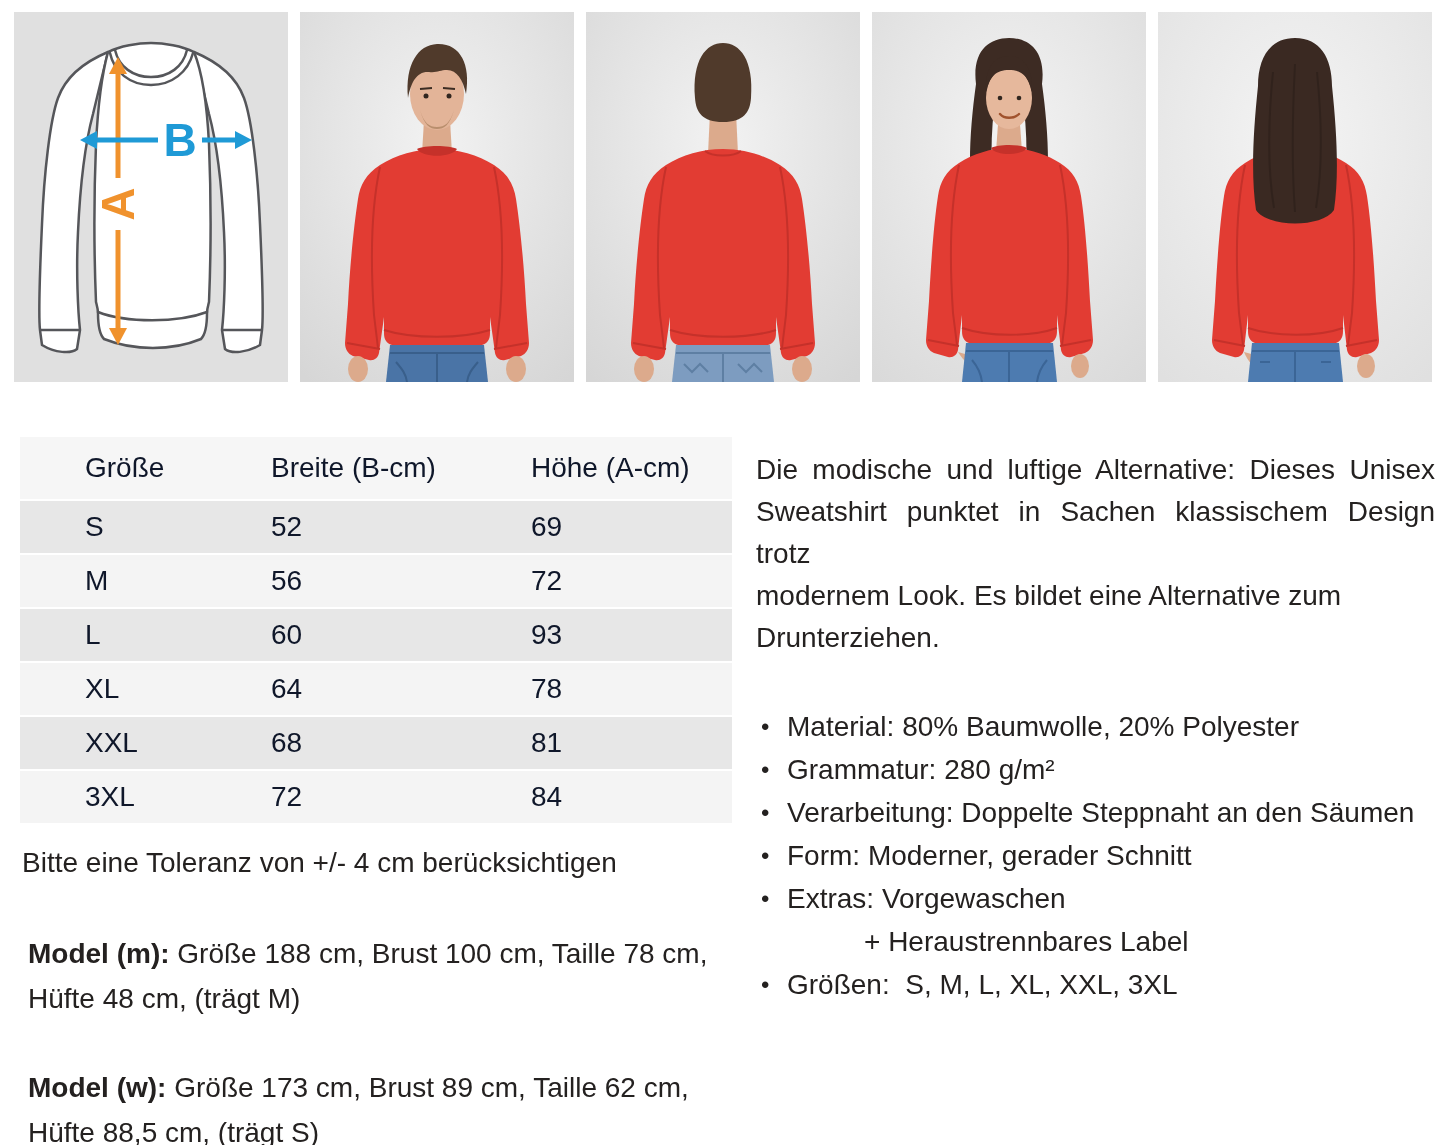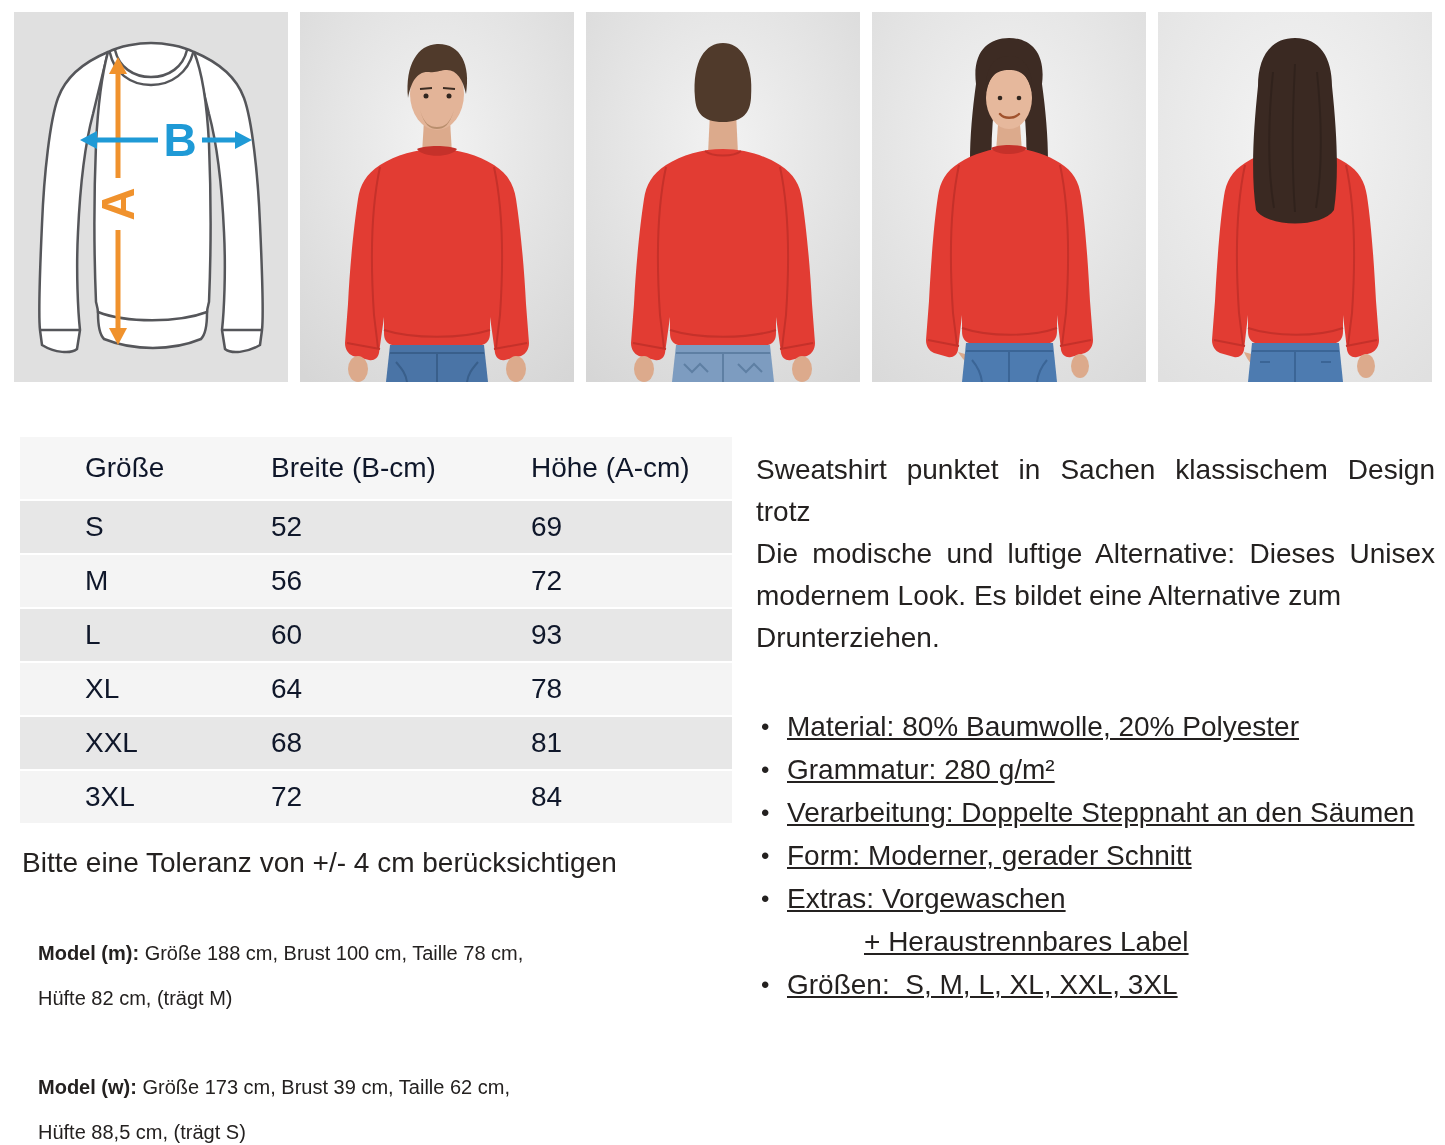--- a/index.html
+++ b/index.html
@@ -21,28 +21,28 @@
   
   table.size{border-collapse:collapse;width:712px;font-size:28px;color:#0f172a;table-layout:fixed;}
   table.size col.c1{width:250px;} table.size col.c2{width:260px;}
   table.size th{background:#f6f6f6;height:60px;font-weight:400;text-align:left;border-bottom:2px solid #fff;}
   table.size td{height:50px;border-bottom:2px solid #fff;}
   table.size th:first-child,table.size td:first-child{padding-left:65px;}
   tr.shade-dark td{background:#e7e7e7;}
   tr.shade-light td{background:#f4f4f4;}
 
   .tolerance{font-size:28px;margin:22px 0 0 2px;}
-  .model-block{font-size:20px;line-height:45px;margin:52px 0 0 18px;}
+  .model-block{font-size:28px;line-height:45px;margin:52px 0 0 8px;}
   .model-block + .model-block{margin-top:44px;}
   .model-block b{font-weight:700;}
 
   
   .desc-line{font-size:28px;line-height:42px;}
   .desc-line.just{text-align:justify;text-align-last:justify;}
-  .features{list-style:none;margin:46px 0 9px 0;padding:0;text-decoration:underline;}
+  .features{list-style:none;margin:46px 0 9px 0;padding:0;}
   .feat{font-size:28px;line-height:43px;position:relative;padding-left:31px;white-space:pre-wrap;}
   .feat.bullet::before{content:"\2022";position:absolute;left:5px;top:0;font-size:24px;}
   .feat.cont{padding-left:108px;}
 </style>
 </head>
 <body>
 
 <div class="page">
 
   <div class="gallery">
@@ -281,29 +281,29 @@
             <tr class="shade-light">
               <td>3XL</td>
               <td>72</td>
               <td>84</td>
             </tr>
           </tbody>
       </table>
 
       <p class="tolerance">Bitte eine Toleranz von +/- 4 cm berücksichtigen</p>
 
-      <p class="model-block"><b>Model (m):</b><span> Größe 188 cm, Brust 100 cm, Taille 78 cm,</span><br><span>Hüfte 82 cm, (trägt M)</span></p>
-
-      <p class="model-block"><b>Model (w):</b><span> Größe 173 cm, Brust 39 cm, Taille 62 cm,</span><br><span>Hüfte 88,5 cm, (trägt S)</span></p>
+      <p class="model-block"><b>Model (m):</b><span> Größe 188 cm, Brust 100 cm, Taille 78 cm,</span><br><span>Hüfte 48 cm, (trägt M)</span></p>
+
+      <p class="model-block"><b>Model (w):</b><span> Größe 173 cm, Brust 89 cm, Taille 62 cm,</span><br><span>Hüfte 88,5 cm, (trägt S)</span></p>
     </div>
 
     <div class="right-col">
       <div>
+          <div class="desc-line just">Die modische und luftige Alternative: Dieses Unisex</div>
           <div class="desc-line just">Sweatshirt punktet in Sachen klassischem Design trotz</div>
-          <div class="desc-line just">Die modische und luftige Alternative: Dieses Unisex</div>
           <div class="desc-line">modernem Look. Es bildet eine Alternative zum</div>
           <div class="desc-line">Drunterziehen.</div>
         </div>
       <ul class="features">
           <li class="feat bullet">Material: 80% Baumwolle, 20% Polyester</li>
           <li class="feat bullet">Grammatur: 280 g/m²</li>
           <li class="feat bullet">Verarbeitung: Doppelte Steppnaht an den Säumen</li>
           <li class="feat bullet">Form: Moderner, gerader Schnitt</li>
           <li class="feat bullet">Extras: Vorgewaschen</li>
           <li class="feat cont">+ Heraustrennbares Label</li>

